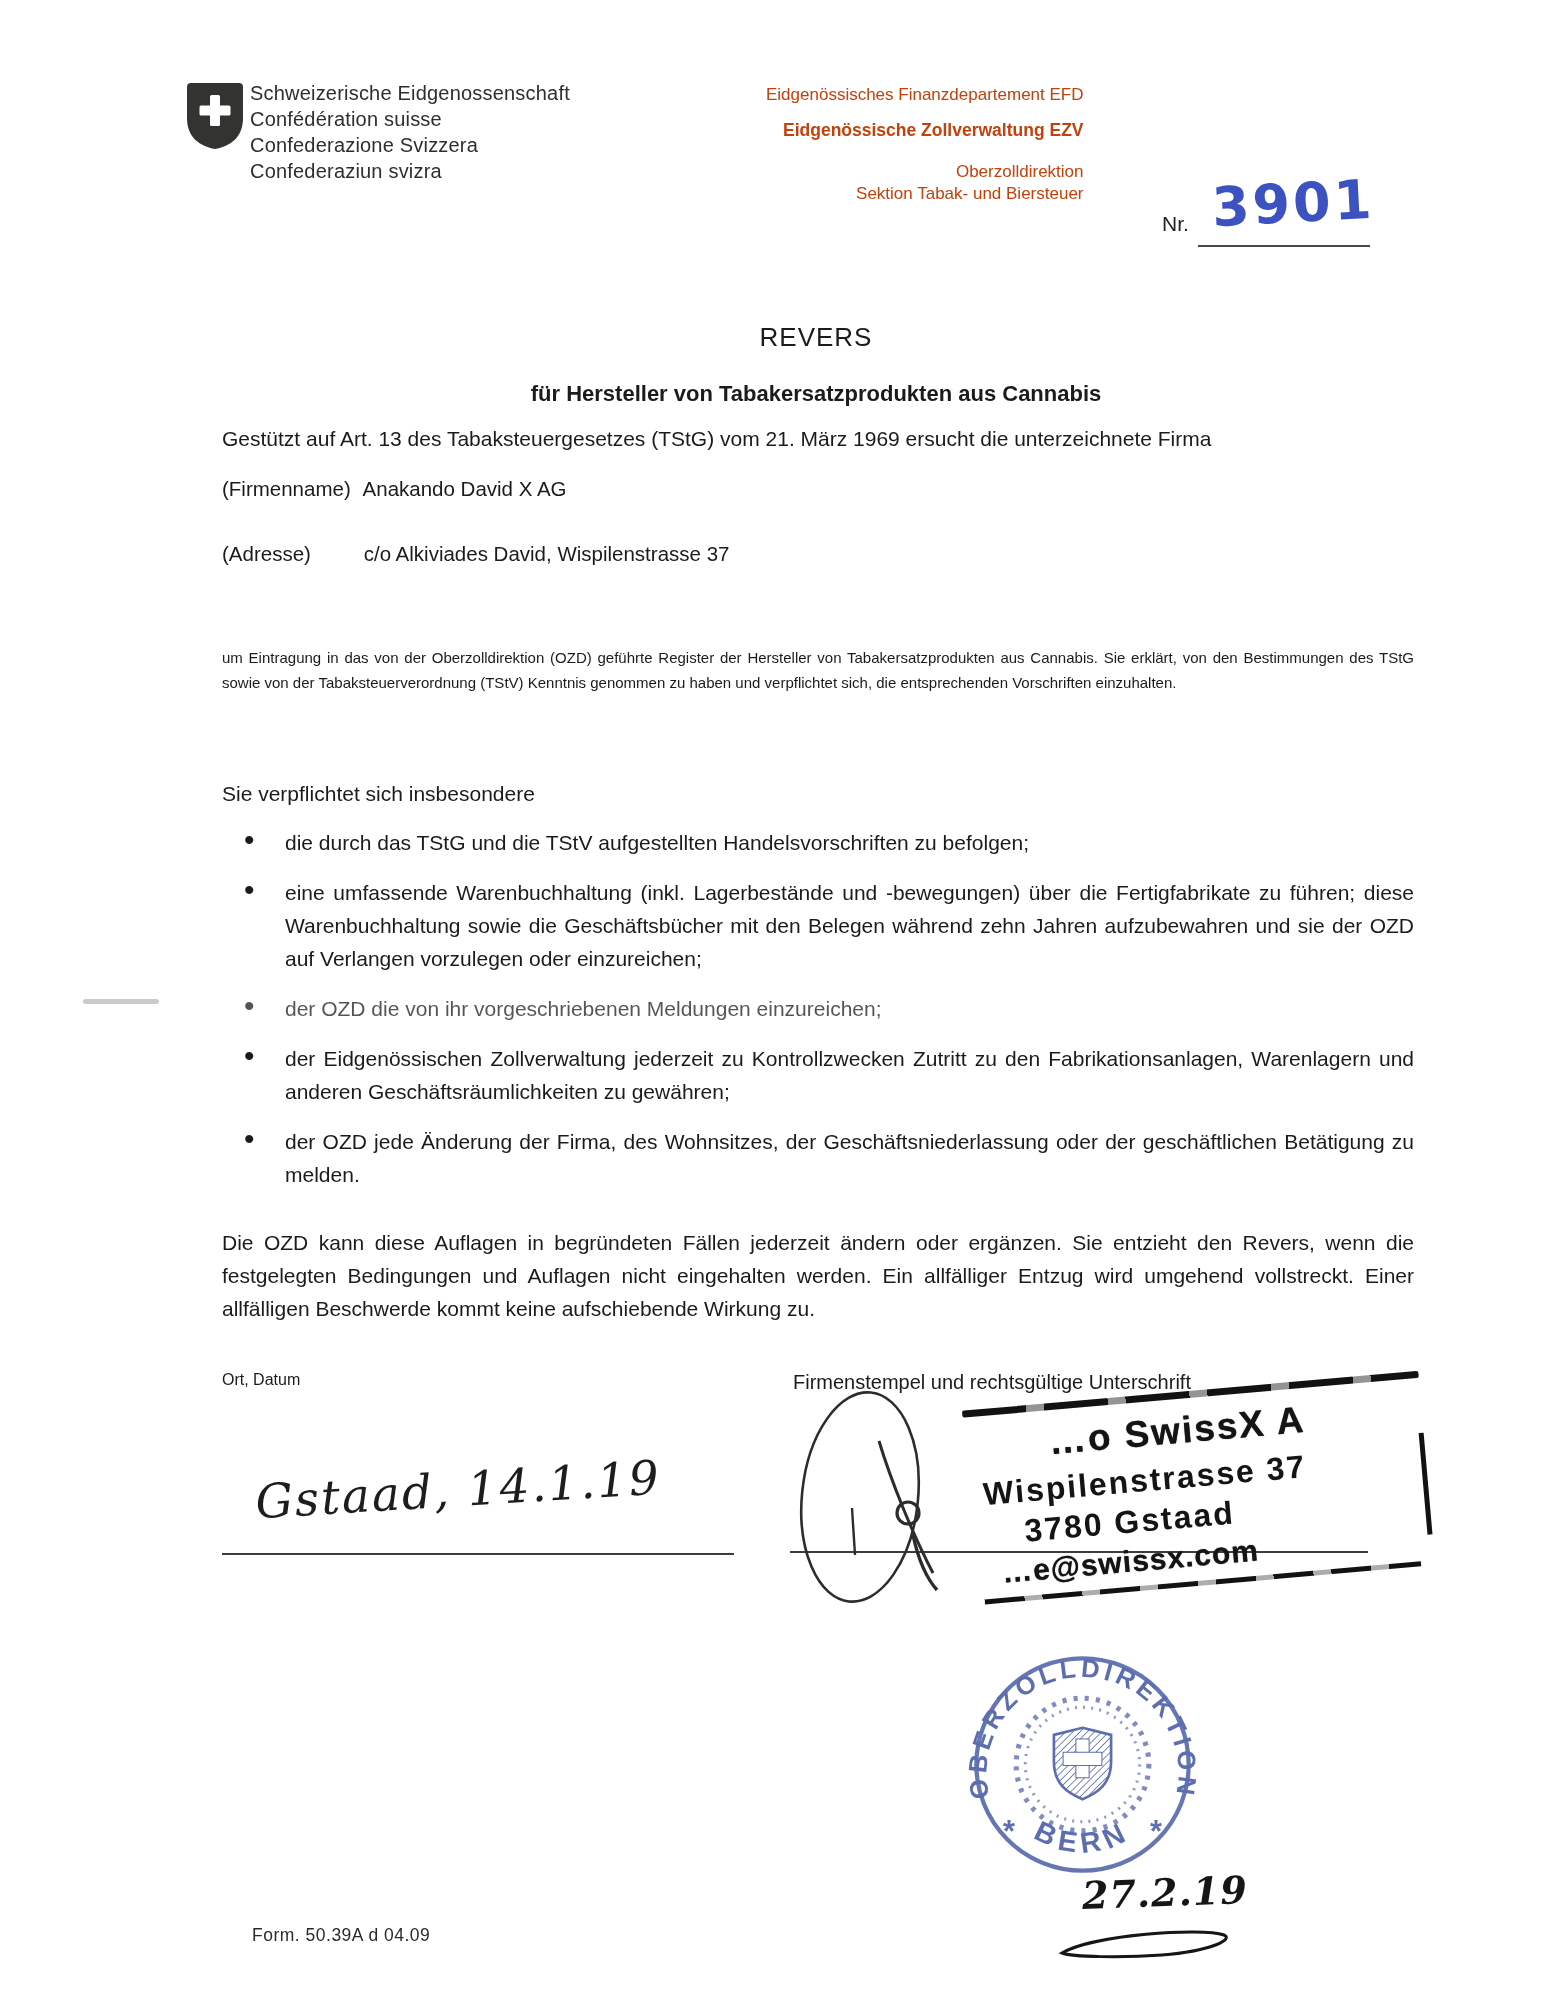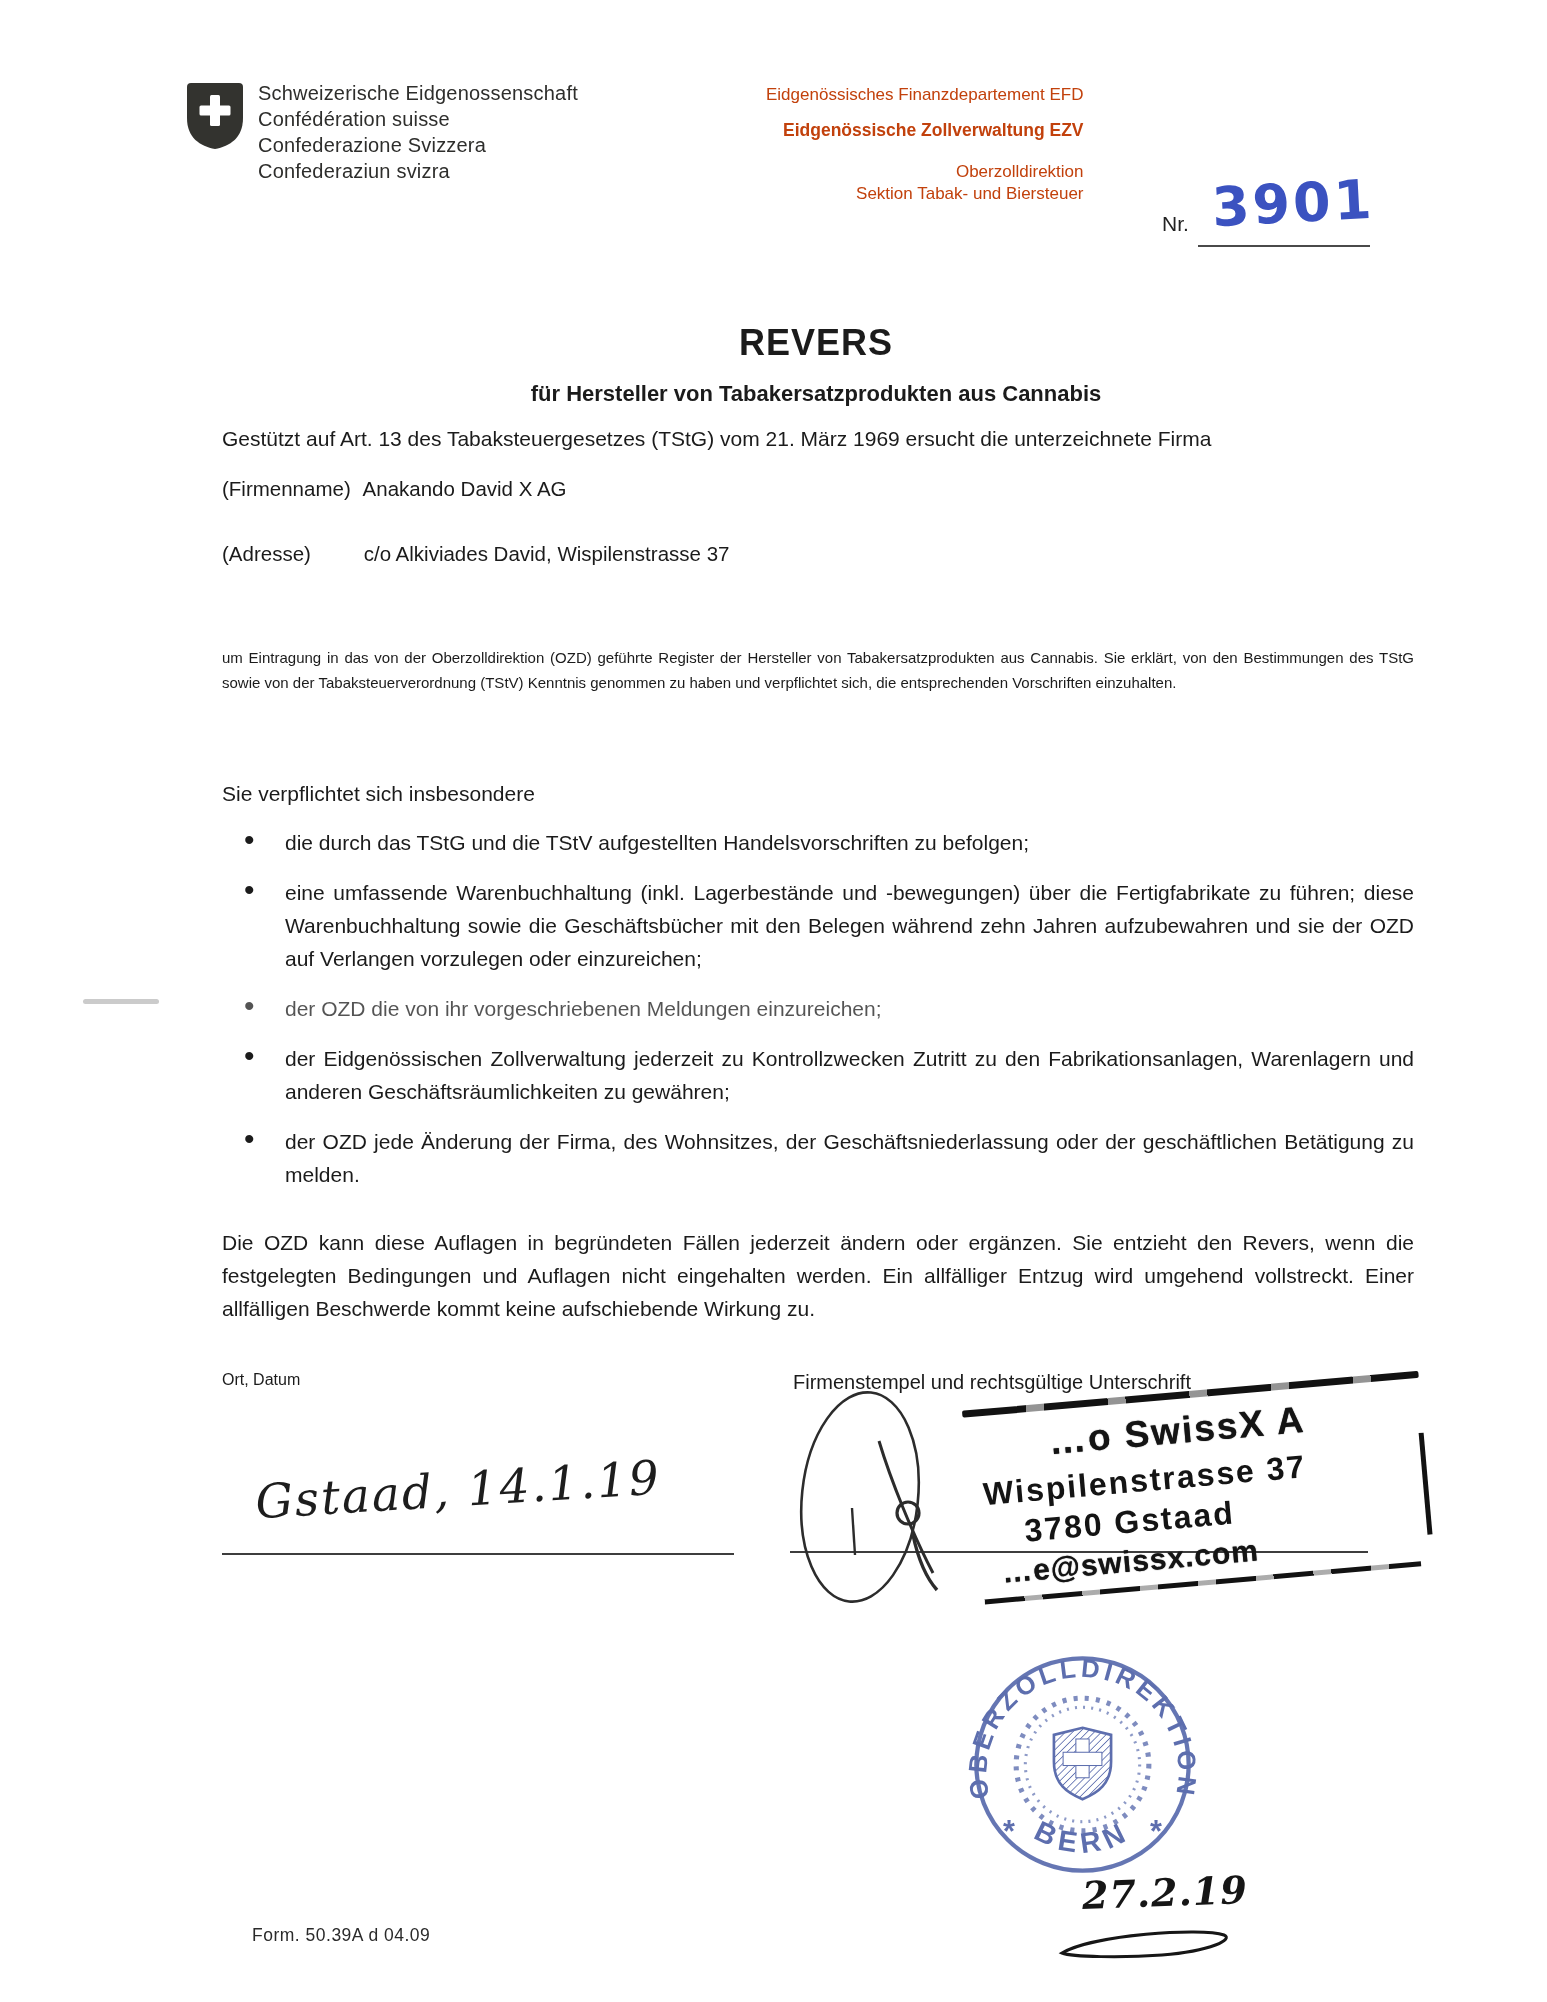--- a/index.html
+++ b/index.html
@@ -11,34 +11,34 @@
   html,body{background:#e8e8e8;}
   body{font-family:"Liberation Sans","DejaVu Sans",sans-serif;color:var(--text);}
   .page{
     position:relative;width:1547px;height:2002px;margin:0 auto;
     background:#ffffff;overflow:hidden;
   }
   .abs{position:absolute;}
 
   
   .fed-logo{left:186px;top:82px;width:58px;height:68px;}
-  .fed-lines{left:258px;top:80px;font-size:20px;line-height:26px;color:#2e2e2c;letter-spacing:.2px;}
+  .fed-lines{left:250px;top:80px;font-size:20px;line-height:26px;color:#2e2e2c;letter-spacing:.2px;}
   .dept{left:766px;top:84px;font-size:17px;line-height:22px;color:#c2410c;text-align:right;}
   .dept .d1{margin-bottom:13px;}
   .dept .d2{font-weight:bold;font-size:17.5px;margin-bottom:20px;}
   .nr-label{left:1162px;top:212px;font-size:21px;color:#222;}
   .nr-value{
     left:1212px;top:172px;font-size:54px;font-weight:600;color:var(--ink-blue);
     transform:rotate(-3deg);font-family:"DejaVu Sans",sans-serif;letter-spacing:3px;
   }
   .nr-line{left:1198px;top:245px;width:172px;height:2px;background:#4a4a4a;}
 
   
   .title-wrap{left:222px;top:322px;width:1188px;text-align:center;}
-  .doc-title{font-size:36px;font-weight:bold;letter-spacing:1px;}
+  .doc-title{font-size:26px;font-weight:normal;letter-spacing:1px;}
   .subtitle-wrap{left:222px;top:381px;width:1188px;text-align:center;}
   .doc-subtitle{font-size:22px;font-weight:bold;}
 
   
   .intro{left:222px;top:427px;width:1195px;font-size:21px;}
   .field-row{left:222px;width:1190px;font-size:20.5px;}
   .field-label{display:inline-block;width:136px;}
   .f1{top:477px;}.f2{top:542px;}.f3{top:607px;}
   .p1{left:222px;top:645px;width:1192px;font-size:15px;line-height:25px;text-align:justify;}
   .p2{left:222px;top:782px;width:1192px;font-size:21px;}

